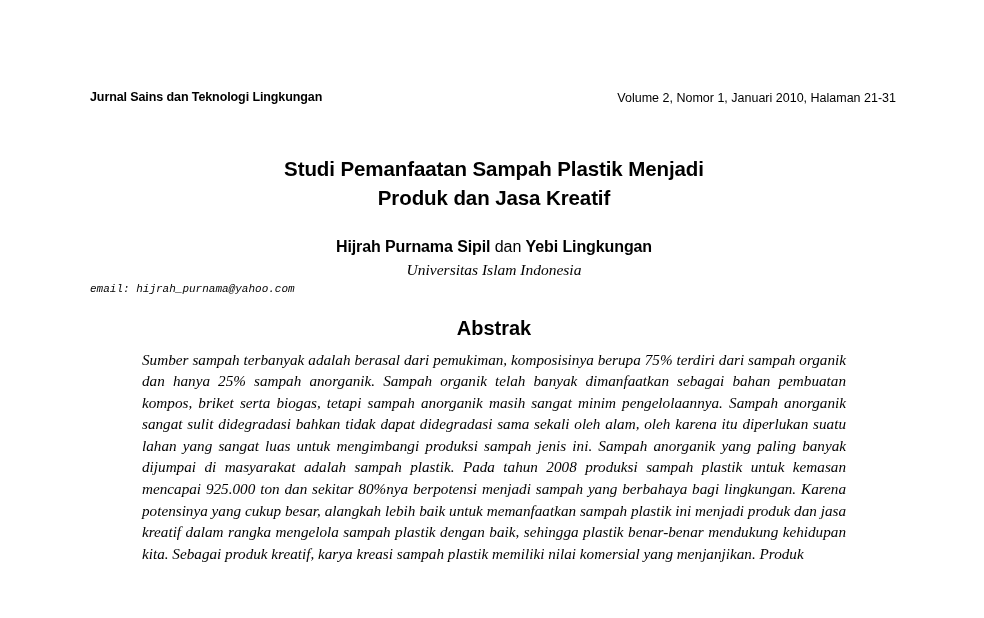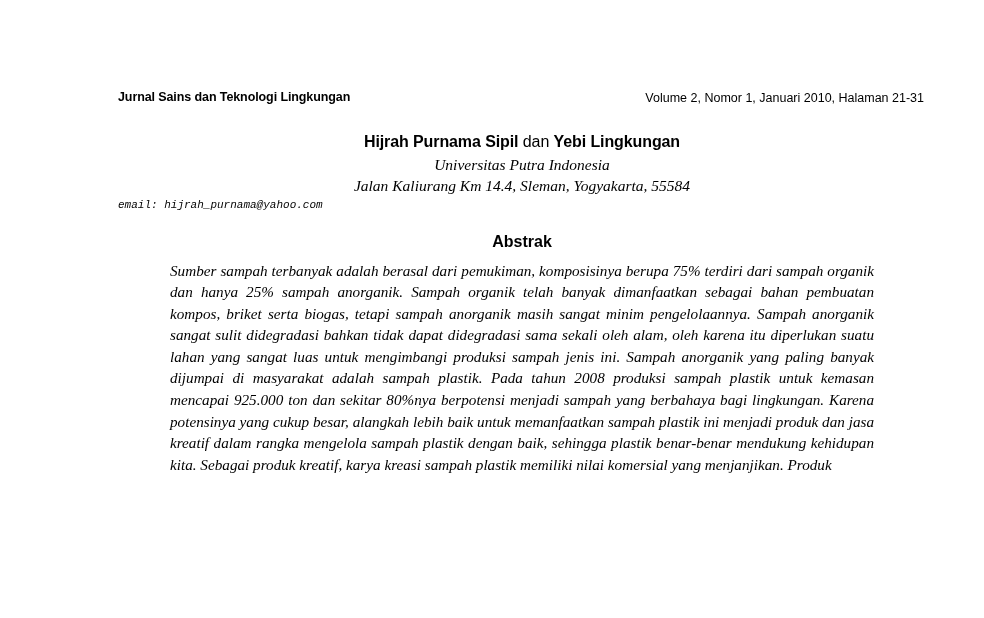--- a/index.html
+++ b/index.html
@@ -13,21 +13,20 @@
     overflow: hidden;
     font-family: "Liberation Serif", serif;
     color: #000000;
   }
   .page {
     position: relative;
     width: 808px;
     height: 618px;
     background: #ffffff;
     box-sizing: border-box;
-    margin-left: 28px;
   }
   .content {
     position: absolute;
     left: 90px;
     top: 88px;
     width: 808px;
   }
 
   
   .runhead {
@@ -104,21 +103,21 @@
     font-size: 11px;
     margin-top: 2px;
   }
 
   
   .abstract-heading {
     margin-top: 22px;
     text-align: center;
     font-family: "Liberation Sans", sans-serif;
     font-weight: bold;
-    font-size: 16px;
+    font-size: 20px;
   }
   .abstract-body {
     margin-top: 9px;
     padding: 0 52px;
     font-family: "Liberation Serif", serif;
     font-style: italic;
     font-size: 15.2px;
     line-height: 1.42;
     text-align: justify;
     text-justify: inter-word;
@@ -131,28 +130,31 @@
 <div class="page">
   <div class="content">
 
     <div class="runhead">
       <div class="runhead-left">
         <div class="journal-name">Jurnal Sains dan Teknologi Lingkungan</div>
       </div>
       <div class="runhead-right">Volume 2, Nomor 1, Januari 2010, Halaman 21-31</div>
     </div>
 
+    <div class="title">
+      <span class="line">Studi Pemanfaatan Sampah Plastik Menjadi</span>
+      <span class="line">Produk dan Jasa Kreatif</span>
+    </div>
 
     <div class="authors">
       <span>Hijrah Purnama Sipil</span><span class="conj"> dan </span><span>Yebi Lingkungan</span>
     </div>
 
     <div class="affiliation">
-      <span class="line">Universitas Putra Indonesia</span>
-      <span class="line">Jalan Kaliurang Km 14.4, Sleman, Yogyakarta, 55584</span>
+      <span class="line">Universitas Islam Indonesia</span>
     </div>
 
     <div class="email">email: hijrah_purnama@yahoo.com</div>
 
     <div class="abstract-heading">Abstrak</div>
     <div class="abstract-body">Sumber sampah terbanyak adalah berasal dari pemukiman, komposisinya berupa 75% terdiri dari sampah organik dan hanya 25% sampah anorganik. Sampah organik telah banyak dimanfaatkan sebagai bahan pembuatan kompos, briket serta biogas, tetapi sampah anorganik masih sangat minim pengelolaannya. Sampah anorganik sangat sulit didegradasi bahkan tidak dapat didegradasi sama sekali oleh alam, oleh karena itu diperlukan suatu lahan yang sangat luas untuk mengimbangi produksi sampah jenis ini. Sampah anorganik yang paling banyak dijumpai di masyarakat adalah sampah plastik. Pada tahun 2008 produksi sampah plastik untuk kemasan mencapai 925.000 ton dan sekitar 80%nya berpotensi menjadi sampah yang berbahaya bagi lingkungan. Karena potensinya yang cukup besar, alangkah lebih baik untuk  memanfaatkan sampah plastik ini menjadi produk dan jasa kreatif dalam rangka mengelola sampah plastik dengan baik, sehingga plastik benar-benar mendukung kehidupan kita. Sebagai produk kreatif, karya kreasi sampah plastik memiliki nilai komersial yang menjanjikan. Produk</div>
 
   </div>
 </div>
 

